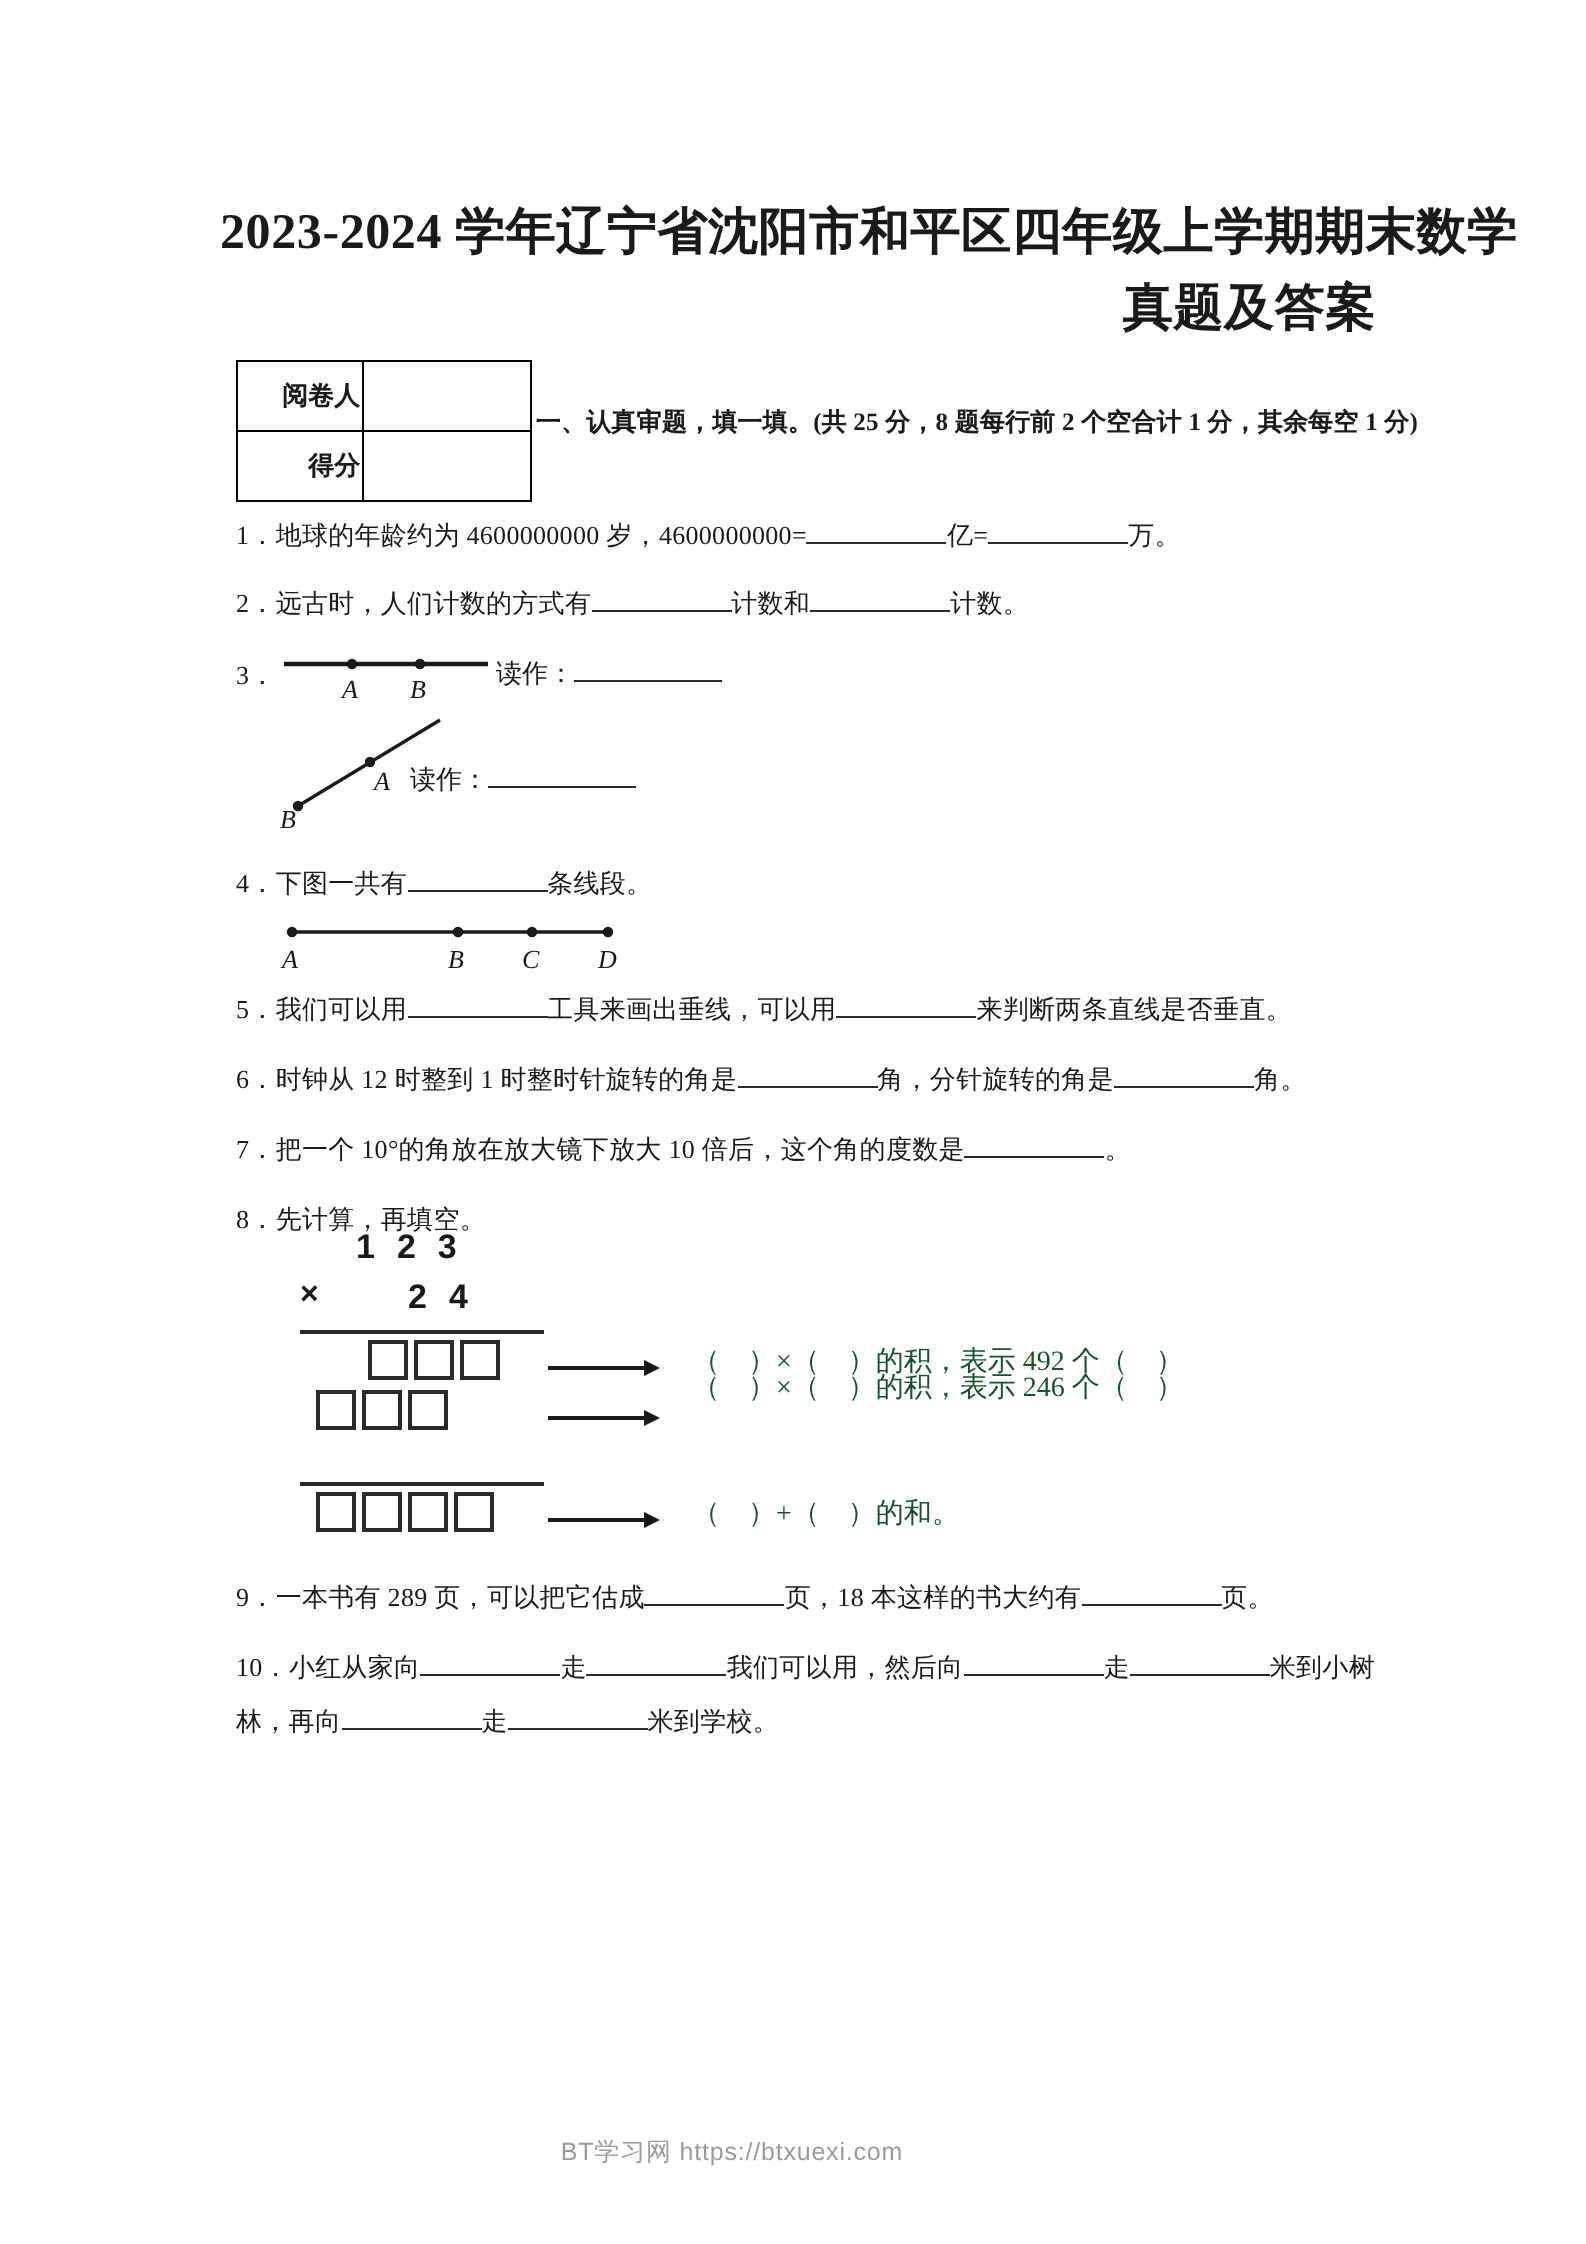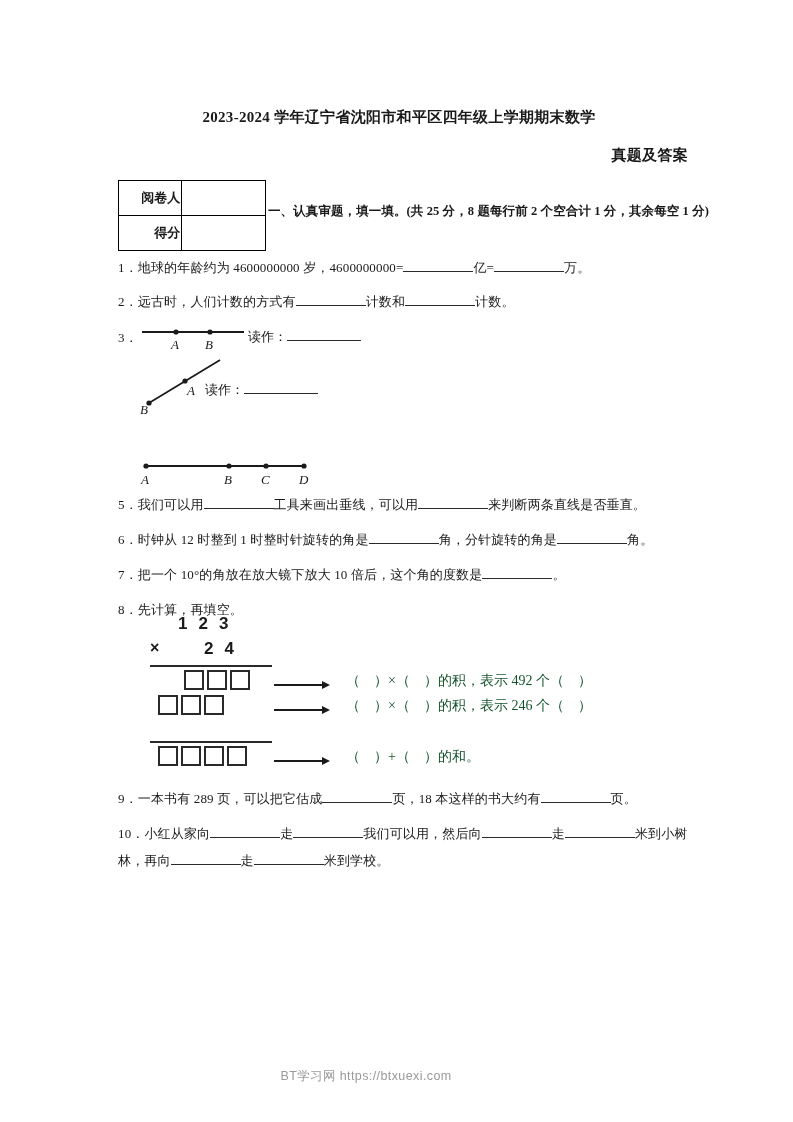--- a/index.html
+++ b/index.html
@@ -25,21 +25,21 @@
 
   
   .title-block {
     position: absolute;
     left: 110px;
     top: 98px;
     width: 578px;
     text-align: center;
   }
   .title-line {
-    font-size: 15px;
+    font-size: 25px;
     font-weight: bold;
     line-height: 38px;
     letter-spacing: 0.3px;
     white-space: nowrap;
   }
   .title-line.l2 { text-align: right; }
 
   
   .score-table {
     position: absolute;
@@ -153,21 +153,21 @@
   .ar3 { left: 124px; top: 138px; }
 
   .mtext {
     position: absolute;
     font-family: Liberation Serif, serif;
     font-size: 14px;
     white-space: nowrap;
     color: #14532d;
   }
   .mt1 { left: 196px; top: 58px; }
-  .mt2 { left: 196px; top: 83px; }
+  .mt2 { left: 196px; top: 71px; }
   .mt3 { left: 196px; top: 134px; }
 
   
   .footer {
     position: absolute;
     left: 0;
     top: 1068px;
     width: 732px;
     text-align: center;
     font-family: "Liberation Sans", "DejaVu Sans", sans-serif;
@@ -232,20 +232,23 @@
       <circle cx="11" cy="48" r="2.6" fill="#1a1a1a"></circle>
       <circle cx="47" cy="26" r="2.6" fill="#1a1a1a"></circle>
       <text x="49" y="40" font-family="Liberation Serif, serif" font-style="italic" font-size="13" fill="#1a1a1a">A</text>
       <text x="2" y="59" font-family="Liberation Serif, serif" font-style="italic" font-size="13" fill="#1a1a1a">B</text>
     </svg>
   </div>
   <div class="read-label-2">
     <span>读作：</span><span class="blank b74"></span>
   </div>
 
+  <div class="q q4">
+    <span class="num">4．</span><span>下图一共有</span><span class="blank b70"></span><span>条线段。</span>
+  </div>
 
   <div class="fig fig-seg">
     <svg width="180" height="32" viewBox="0 0 180 32">
       <line x1="6" y1="8" x2="164" y2="8" stroke="#1a1a1a" stroke-width="1.8"></line>
       <circle cx="6" cy="8" r="2.6" fill="#1a1a1a"></circle>
       <circle cx="89" cy="8" r="2.6" fill="#1a1a1a"></circle>
       <circle cx="126" cy="8" r="2.6" fill="#1a1a1a"></circle>
       <circle cx="164" cy="8" r="2.6" fill="#1a1a1a"></circle>
       <text x="1" y="26" font-family="Liberation Serif, serif" font-style="italic" font-size="13" fill="#1a1a1a">A</text>
       <text x="84" y="26" font-family="Liberation Serif, serif" font-style="italic" font-size="13" fill="#1a1a1a">B</text>

